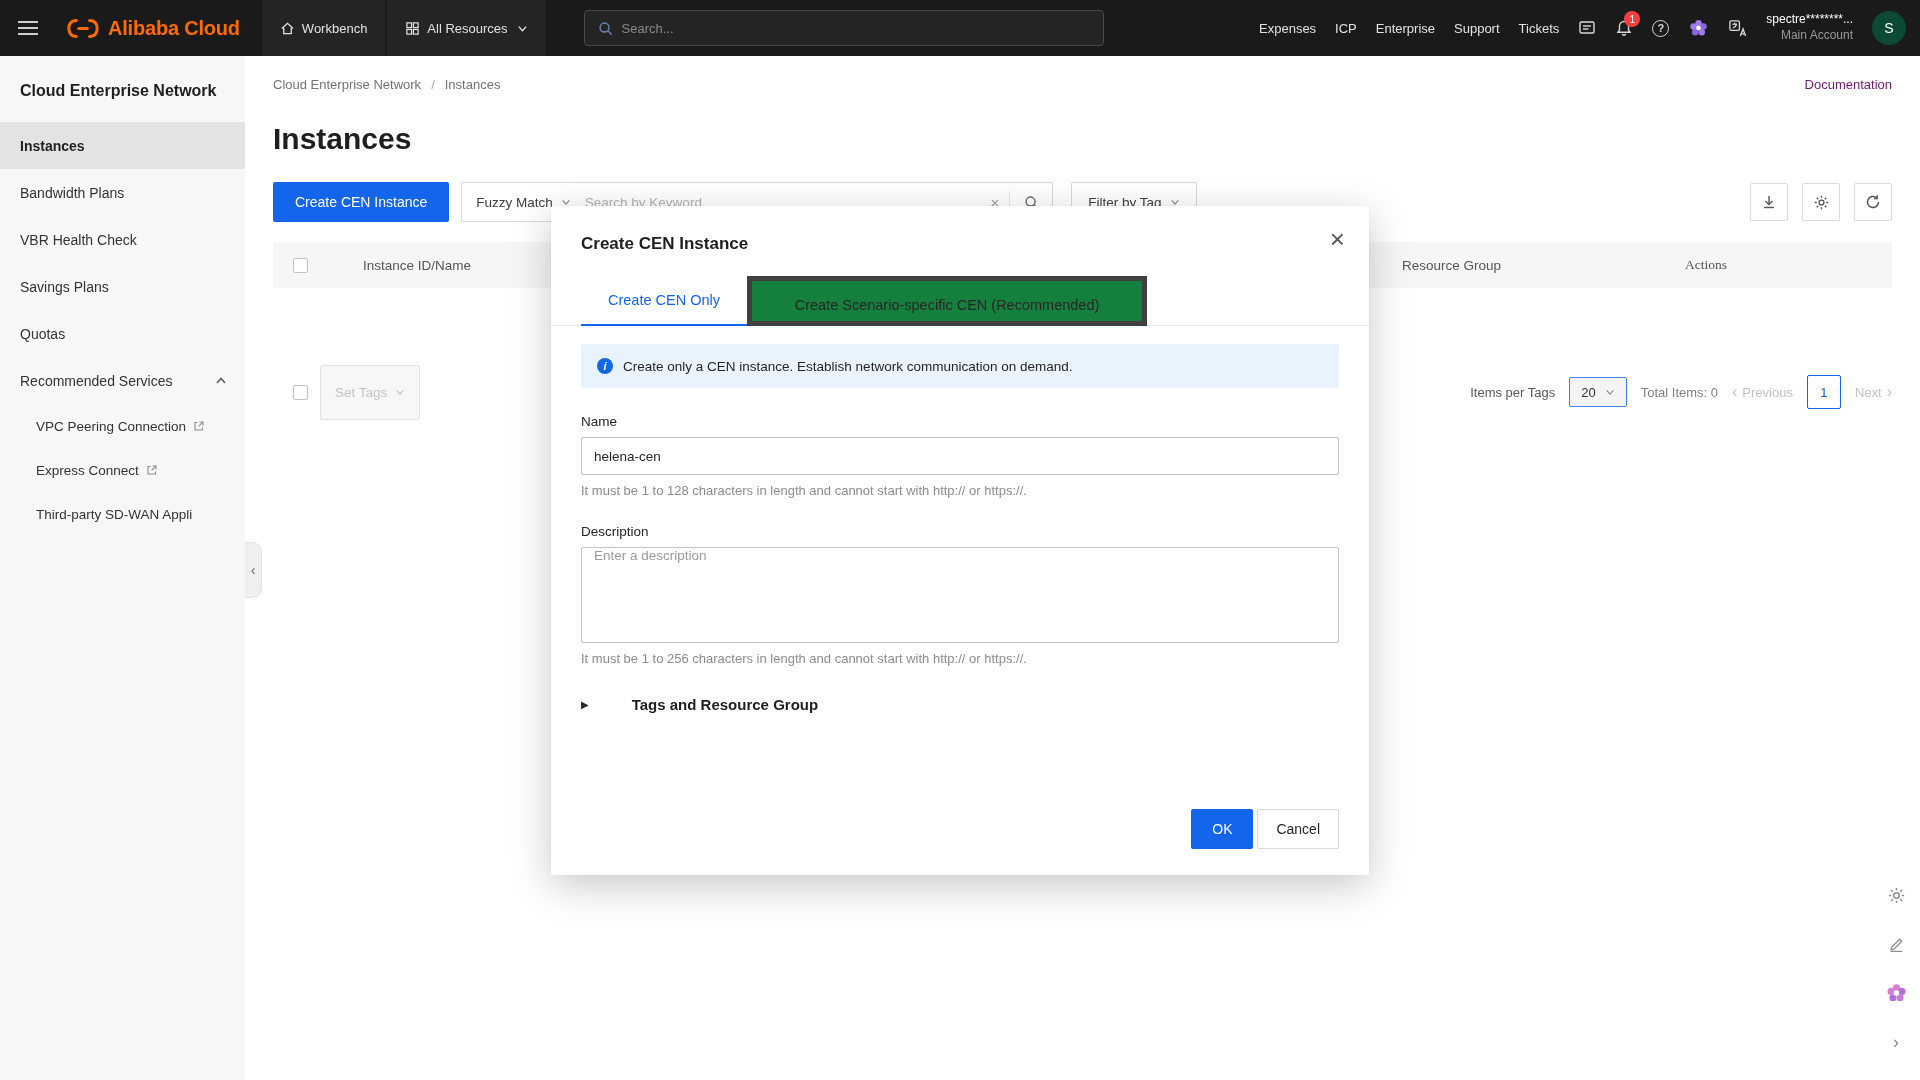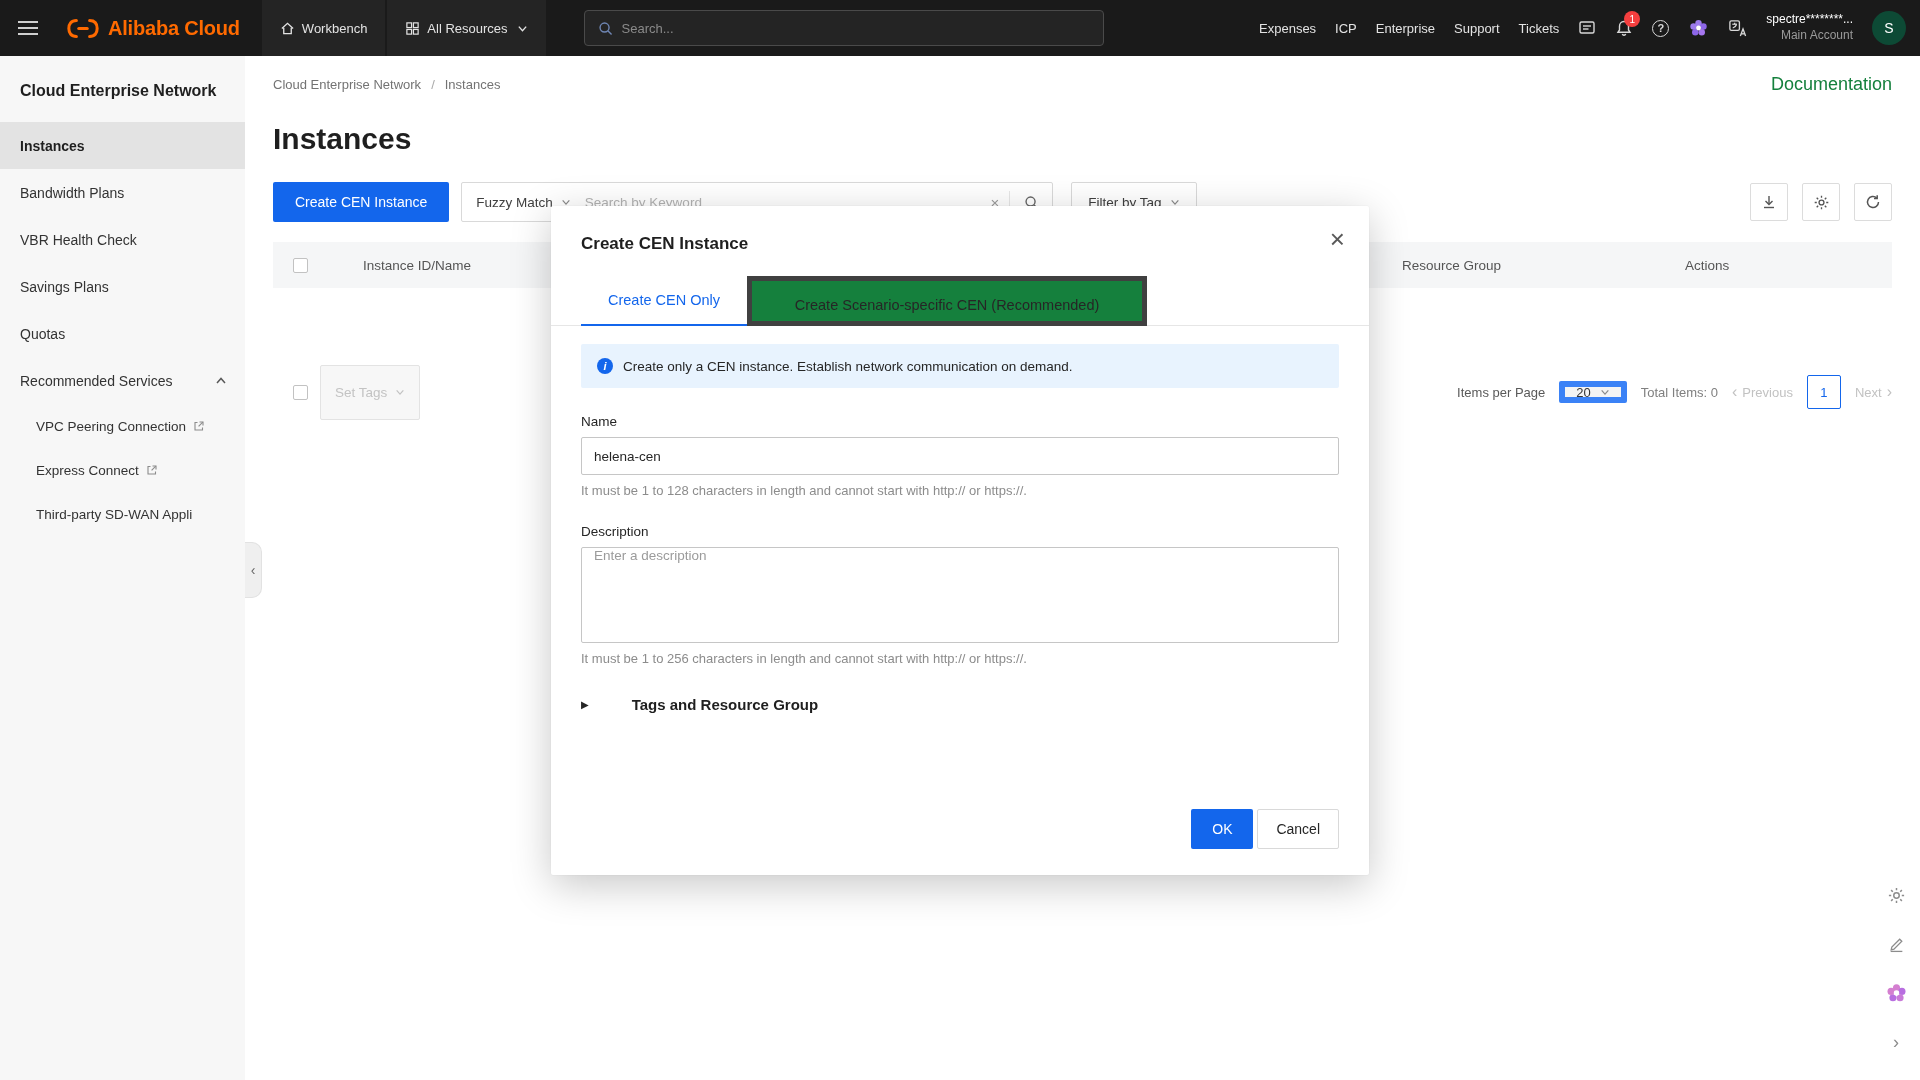--- a/index.html
+++ b/index.html
@@ -69,21 +69,21 @@
     background: #efefef; border: 1px solid #e2e2e2; border-left: none;
     border-radius: 0 10px 10px 0; display: flex; align-items: center; justify-content: center;
     color: #666; font-size: 14px; z-index: 11; cursor: pointer;
   }
 
   
   .main { position: absolute; top: 56px; left: 245px; right: 0; bottom: 0; padding: 0 28px; background: #fff; }
   .crumb-row { height: 56px; display: flex; align-items: center; justify-content: space-between; }
   .crumbs { display: flex; align-items: center; gap: 10px; font-size: 13px; color: #737373; }
   .crumb-sep { color: #aaa; }
-  .doc-link { font-size: 18px; color: #15803d; cursor: pointer; margin-left: 43px; }
+  .doc-link { font-size: 13px; color: #701a75; cursor: pointer; margin-left: 43px; }
   .page-title { font-size: 30px; font-weight: 700; color: #1f1f1f; margin-top: 10px; }
 
   .toolbar { display: flex; align-items: center; margin-top: 26px; height: 40px; }
   .btn-primary {
     height: 40px; padding: 0 22px; background: #1366ec; color: #fff;
     font-size: 14px; border-radius: 2px; white-space: nowrap;
   }
   .search-group { margin-left: 12px; display: flex; align-items: stretch; height: 40px;
     border: 1px solid #d9d9d9; border-radius: 2px; background: #fff; width: 592px; }
   .fuzzy-select { display: flex; align-items: center; gap: 8px; padding: 0 14px;
@@ -99,28 +99,28 @@
   .tool-icons { margin-left: auto; display: flex; gap: 14px; }
   .sq-btn { width: 38px; height: 38px; border: 1px solid #dcdcdc; border-radius: 2px;
     display: flex; align-items: center; justify-content: center; color: #555; background: #fff; }
 
   .tbl-head { margin-top: 20px; display: flex; align-items: center; height: 46px;
     background: #f5f6f7; font-size: 13.5px; color: #555; }
   .col-check { width: 84px; padding-left: 20px; display: flex; align-items: center; }
   .checkbox { width: 15px; height: 15px; border: 1px solid #c2c2c2; border-radius: 2px; background: #fff; cursor: pointer; }
   .col-name { flex: 1; padding-left: 6px; }
   .col-rg { width: 283px; }
-  .col-act { width: 207px; }
+  .col-act { width: 207px; font-family: Liberation Serif, serif; }
   .tbl-empty { height: 84px; }
   .pag-row { display: flex; align-items: center; height: 40px; }
   .btn-disabled { margin-left: 12px; height: 55px; padding: 0 14px; background: #f7f7f7;
     border: 1px solid #e3e3e3; border-radius: 2px; color: #c3c3c3; font-size: 13.5px;
     display: flex; align-items: center; gap: 8px; }
   .pag-right { margin-left: auto; display: flex; align-items: center; gap: 14px; font-size: 13px; color: #595959; }
-  .page-size { height: 22px; padding: 0 11px; border: 6px solid #3b82f6; border-radius: 2px;
+  .page-size { height: 30px; padding: 0 11px; border: 1px solid #3b82f6; border-radius: 2px;
     background: #f4f4f4; display: flex; align-items: center; gap: 9px; color: #333; cursor: pointer; }
   .pag-total { color: #808080; }
   .pag-nav { color: #c2c2c2; display: flex; align-items: center; gap: 5px; font-size: 13px; }
   .pag-cur { width: 34px; height: 34px; border: 1px solid #1366ec; color: #1366ec; border-radius: 2px;
     display: flex; align-items: center; justify-content: center; background: #fff; }
   .pag-chev { font-size: 16px; line-height: 1; }
 
   
   .fab-col { position: fixed; right: 9px; top: 880px; display: flex; flex-direction: column;
     gap: 19px; align-items: center; z-index: 40; }
@@ -392,21 +392,21 @@
       </div>
     <button class="btn-disabled">
       <span>Set Tags</span>
       <span style="display:flex;">
         <svg width="10" height="10" viewBox="0 0 12 12">
             <polyline points="2,4 6,8.5 10,4" fill="none" stroke="currentColor" stroke-width="1.5"></polyline>
           </svg>
       </span>
     </button>
     <div class="pag-right">
-      <span>Items per Page</span>
+      <span>Items per Tags</span>
       <span class="page-size">
         <span>20</span>
         <span style="display:flex;color:#8c8c8c;">
           <svg width="10" height="10" viewBox="0 0 12 12">
               <polyline points="2,4 6,8.5 10,4" fill="none" stroke="currentColor" stroke-width="1.5"></polyline>
             </svg>
         </span>
       </span>
       <span class="pag-total">Total Items: 0</span>
       <span class="pag-nav">

